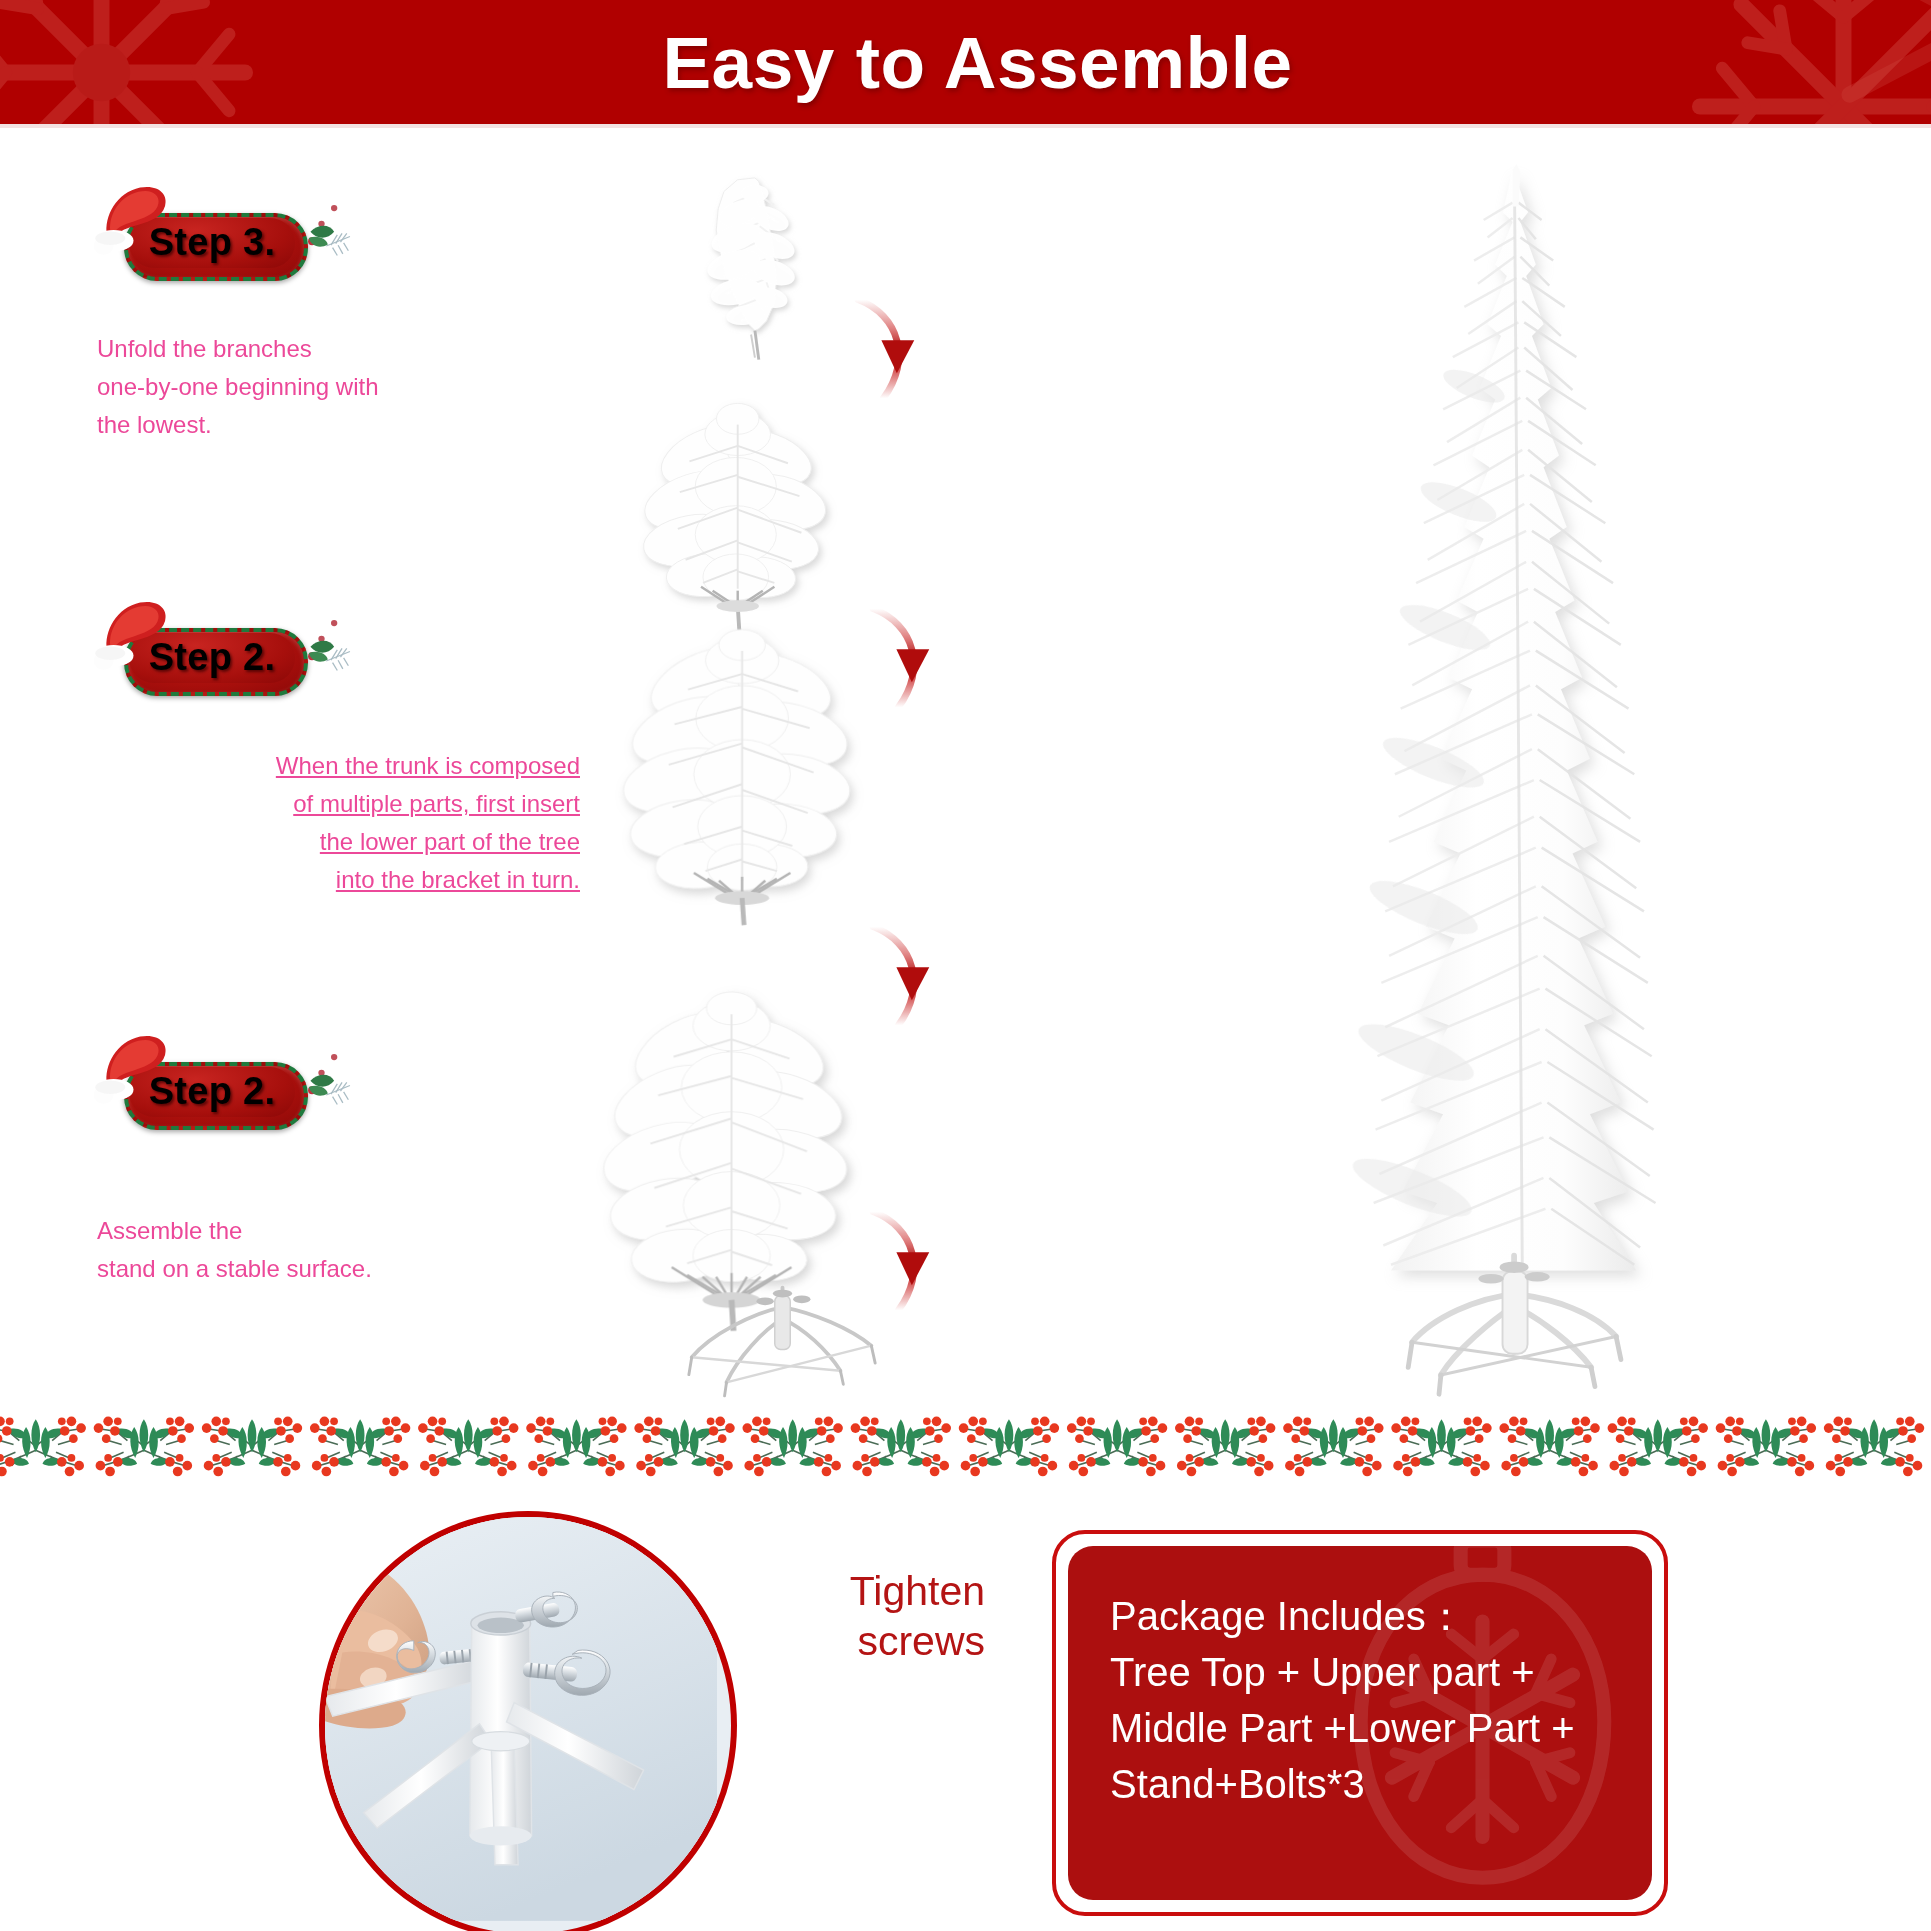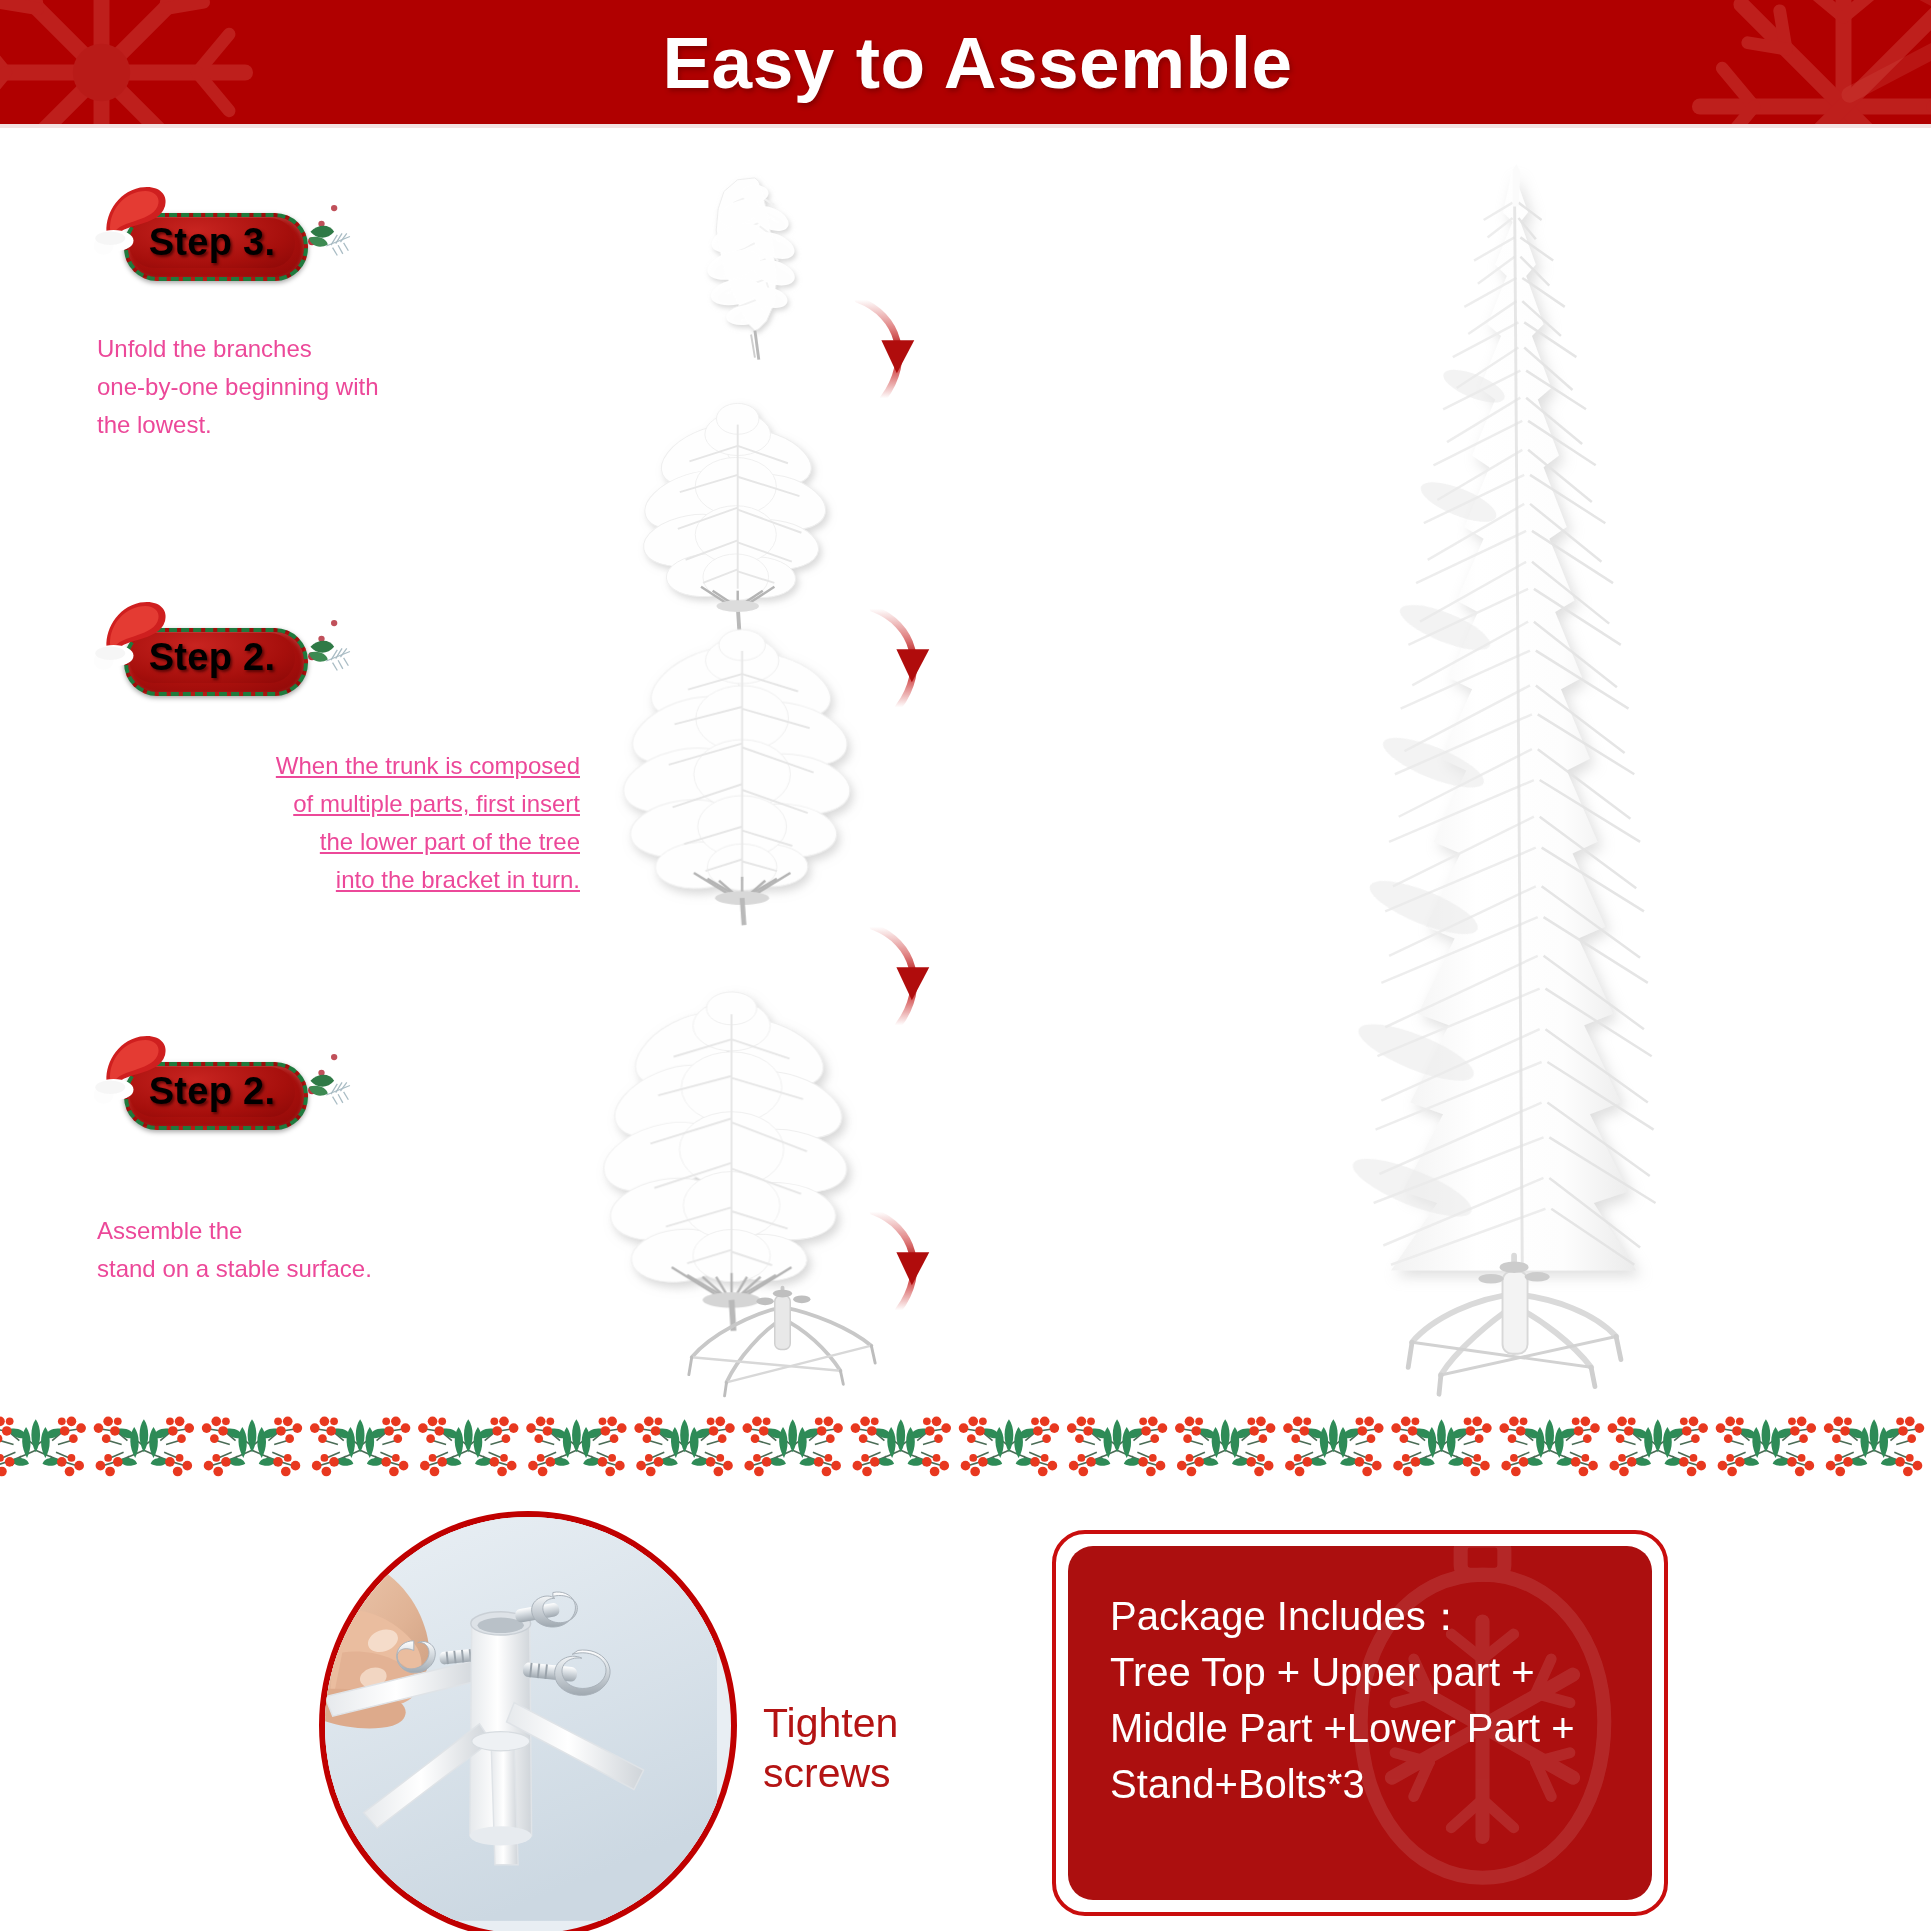--- a/index.html
+++ b/index.html
@@ -39,22 +39,22 @@
 
   
   .arrow{position:absolute;width:116px;height:116px;}
 
   
   .divider{position:absolute;left:0;top:1402px;width:1931px;height:83px;overflow:hidden;}
 
   
   .oval-photo{position:absolute;left:319px;top:1511px;width:406px;height:417px;border-radius:50%;
     border:6.8px solid #C00000;overflow:hidden;background:#e8eef3;}
-  .tighten-label{position:absolute;left:763px;top:1698px;width:222px;
-    color:#B41414;font-size:41px;line-height:50px;text-align:left;white-space:pre-line;}
+  .tighten-label{position:absolute;left:763px;top:1566px;width:222px;
+    color:#B41414;font-size:41px;line-height:50px;text-align:right;white-space:pre-line;}
 
   
   .pkg-outer{position:absolute;left:1052px;top:1530px;width:616px;height:386px;
     border:4.8px solid #C90D0D;border-radius:33px;background:#fff;padding:12px;box-sizing:border-box;}
   .pkg-inner{position:relative;width:100%;height:100%;border-radius:25px;background:#AC0F0F;overflow:hidden;}
   .pkg-watermark{position:absolute;right:9.7px;top:-15.4px;width:319px;height:406px;opacity:.10;}
   .pkg-text{position:absolute;left:42px;top:42px;right:29px;
     color:#fff;font-size:40px;line-height:56px;white-space:pre-line;}
 
   

